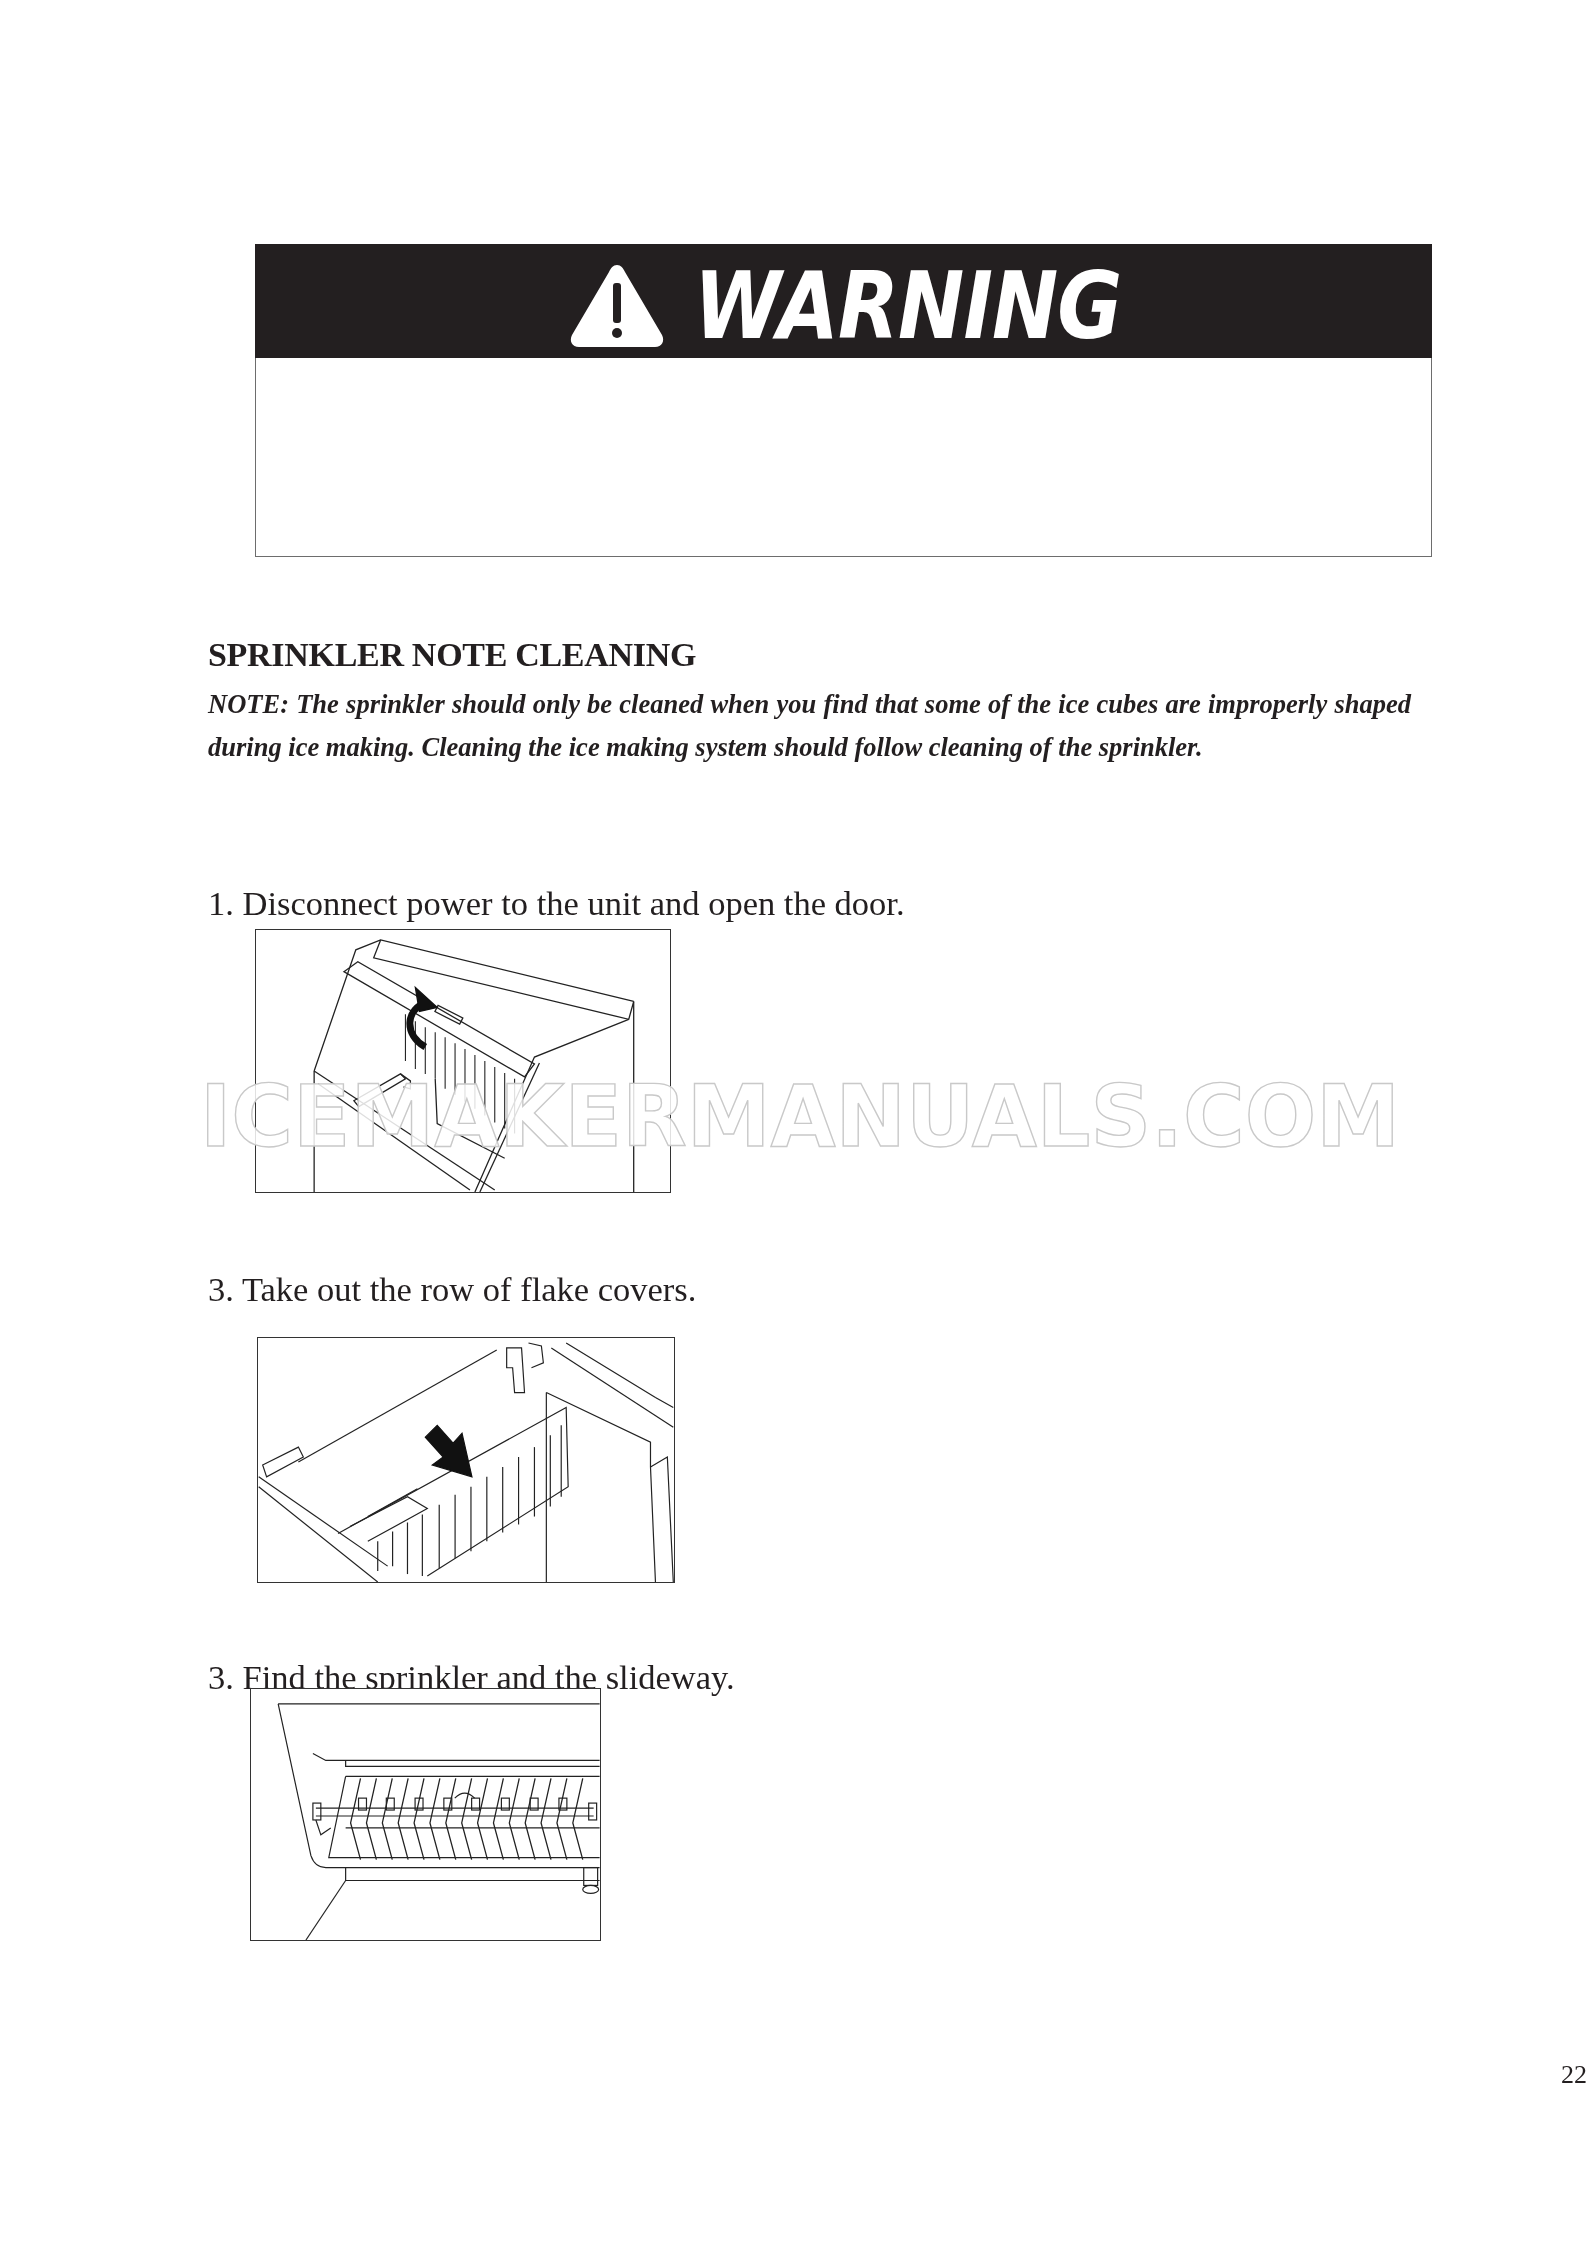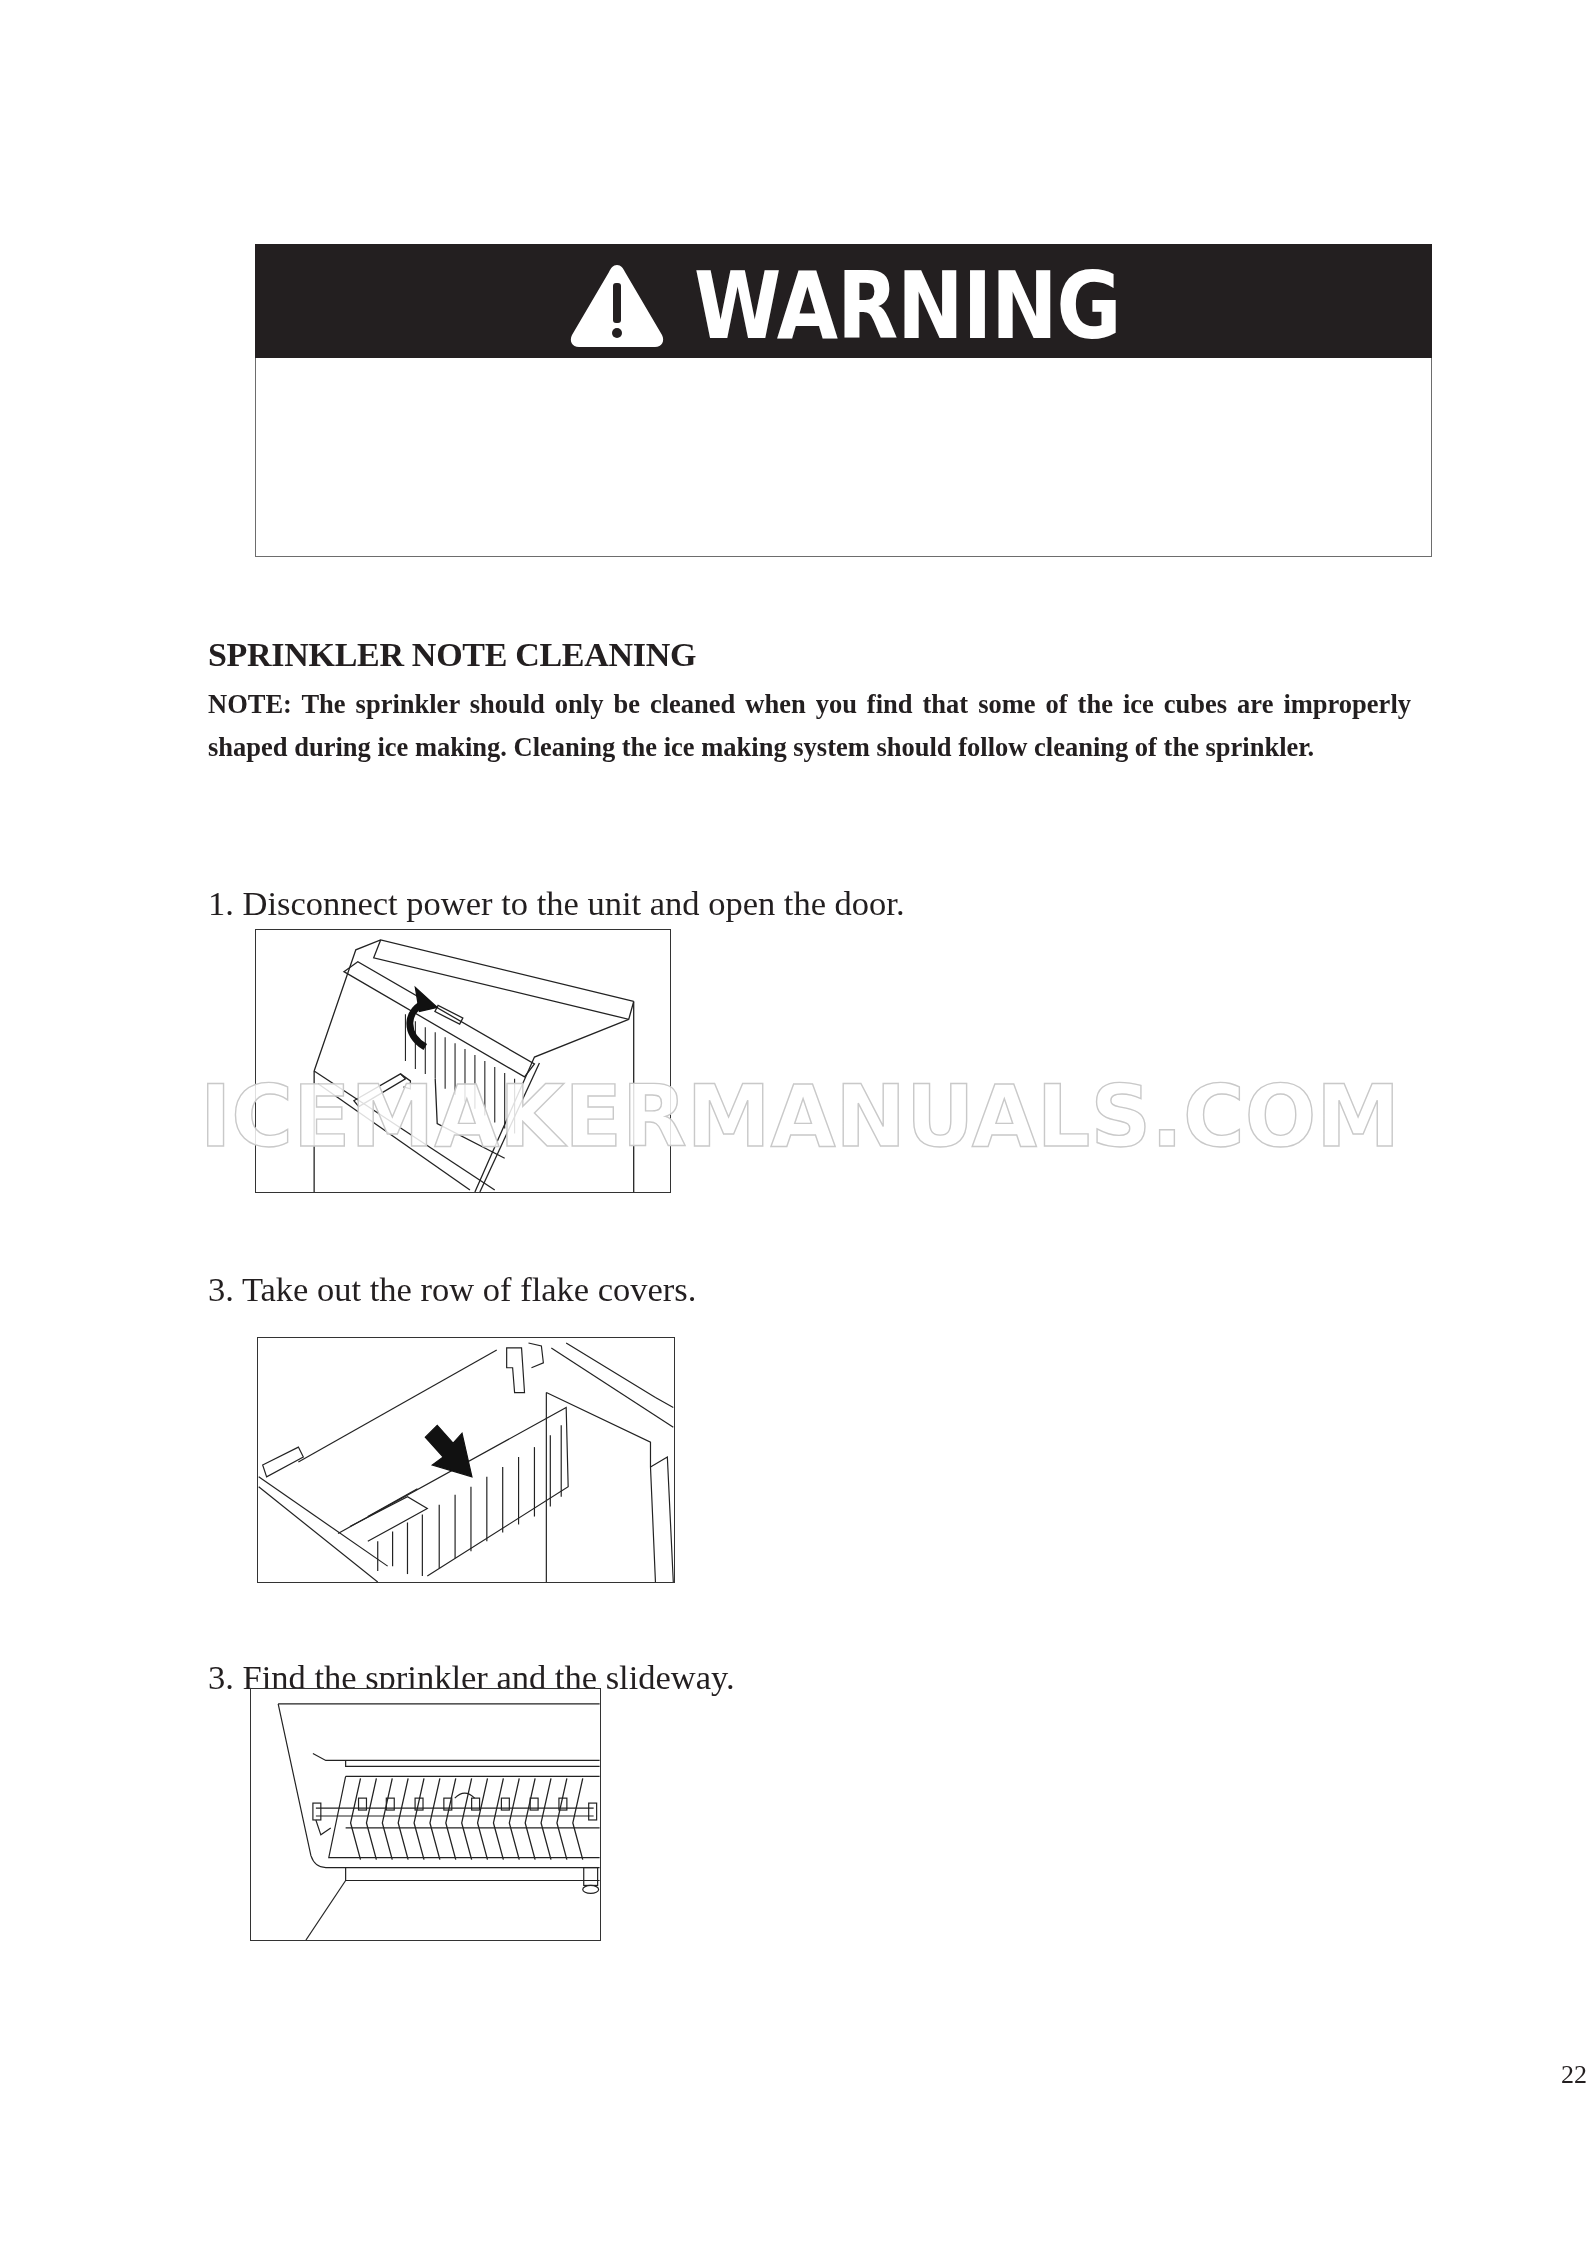--- a/index.html
+++ b/index.html
@@ -3,33 +3,33 @@
 <meta charset="utf-8">
 <style>
   html, body { margin: 0; padding: 0; background: #ffffff; }
   body { width: 1587px; height: 2245px; position: relative; overflow: hidden;
          font-family: "Liberation Serif", "DejaVu Serif", serif; color: #231f20; }
 
   .warning-box { position: absolute; left: 255px; top: 244px; width: 1177px; height: 313px;
                  border: 1.5px solid #6d6d6d; box-sizing: border-box; background: #fff; }
   .warning-band { position: absolute; left: -1px; top: -1px; right: -1px; height: 114px; background: #231f20;
                   display: flex; align-items: center; justify-content: center; }
-  .warning-inner { display: flex; gap: 26px; margin-left: 10px; margin-top: 8px; }
+  .warning-inner { display: flex; gap: 26px; margin-left: 10px; margin-top: 8px; font-style: italic; }
   .warning-icon { width: 102px; height: 88px; display: block; }
   .warning-title { font-family: "DejaVu Sans", "Liberation Sans", sans-serif; font-weight: bold;
                    color: #fff; font-size: 92px; line-height: 1; letter-spacing: -1px;
                    transform: scaleX(0.86); transform-origin: left bottom; margin-right: -60px;
                    margin-bottom: -4px; }
   .warning-body { position: absolute; left: 42px; right: 40px; top: 137px;
                   font-size: 34.5px; line-height: 48px; text-align: justify; color: #231f20; }
 
   .section-heading { position: absolute; left: 208px; top: 636px; font-size: 34px; font-weight: bold;
                      letter-spacing: -0.3px; color: #231f20; }
   .section-note { position: absolute; left: 208px; top: 683px; width: 1203px; font-size: 26.5px;
-                  font-weight: bold; line-height: 43px; text-align: justify;
+                  font-style: italic; font-weight: bold; line-height: 43px; text-align: justify;
                   color: #231f20; }
 
   .step-text { position: absolute; left: 208px; font-size: 34.5px; color: #231f20; white-space: nowrap; margin-top: 36px; }
   .step-1 { top: 848px; }
   .step-2 { top: 1234px; }
   .step-3 { top: 1622px; }
 
   .figure { position: absolute; border: 1.5px solid #333; box-sizing: border-box; background: #fff; overflow: hidden; }
   .figure svg { width: 100%; height: 100%; display: block; }
   .fig-1 { left: 255px; top: 929px; width: 416px; height: 264px; }

